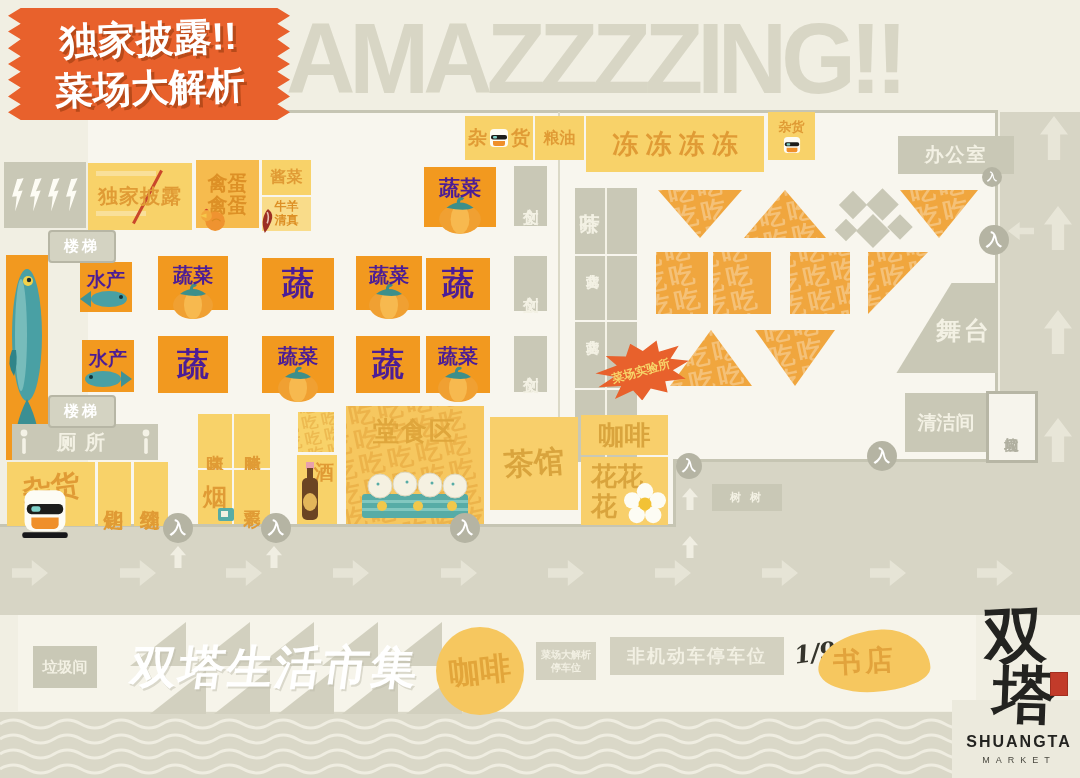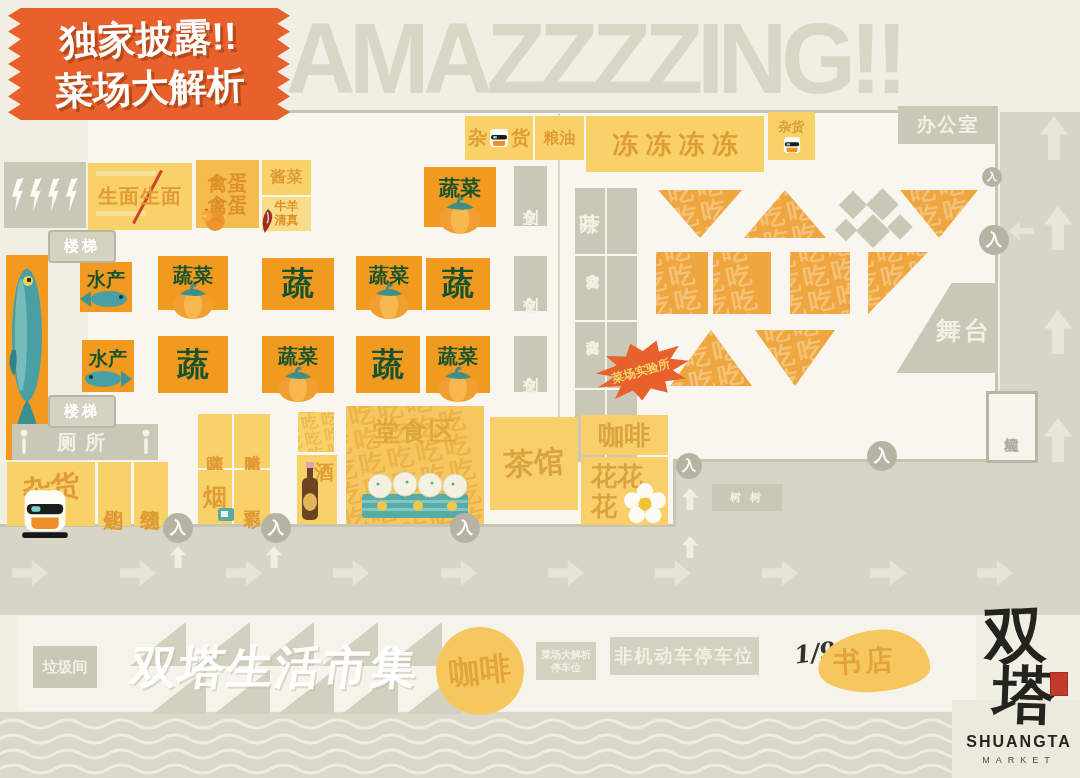--- a/index.html
+++ b/index.html
@@ -9,21 +9,21 @@
   .fl{display:flex;align-items:center;justify-content:center}
   .col{display:flex;flex-direction:column;align-items:center;justify-content:center}
   .b{font-weight:bold}
   .v{writing-mode:vertical-rl;text-orientation:upright}
   .road{background:#d7d5c5}
   .bld{background:#f8f6ee}
   .wall{background:#c6c5b3}
   .gray{background:#c9c8b6;color:#f3f1e4}
   .y1{background:#f8d269;color:#e09b35}
   .y2{background:#f6bb4e;color:#dd9026}
-  .or{background:#f2991f;color:#14532d}
+  .or{background:#f2991f;color:#4c1d95}
   .fc{background:#f0a63e;overflow:hidden}
   .dy{background:#f6c75f;color:#dfa63c;overflow:hidden}
   .th{background:#f8cf6b;color:#d9a43d}
   .chi{position:absolute;inset:-14px;font-weight:bold;font-size:25px;line-height:25px;
        letter-spacing:4px;word-break:break-all;transform:rotate(-12deg);
        color:rgba(255,255,255,.30);pointer-events:none}
   .chid{color:rgba(216,140,34,.34)}
   .entr{background:#b5b4a3;border-radius:50%;color:#fff;font-weight:bold;z-index:6}
   .aru{background:#e8e6d8;clip-path:polygon(50% 0,100% 42%,72% 42%,72% 100%,28% 100%,28% 42%,0 42%)}
   .arr{background:#e6e4d6;clip-path:polygon(0 32%,55% 32%,55% 0,100% 50%,55% 100%,55% 68%,0 68%)}
@@ -78,21 +78,21 @@
   </div>
   <div class="abs y1 col b" style="left:768px;top:112px;width:47px;height:48px;font-size:13px">
     <span>杂货</span>
     <svg width="18" height="18" viewBox="0 0 20 20">
         <rect x="1" y="1" width="18" height="18" rx="4" fill="#fdfcf5"></rect>
         <rect x="2" y="7" width="16" height="4.5" rx="2" fill="#1d1d1b"></rect>
         <rect x="4" y="8" width="4" height="2.5" rx="1" fill="#7fd1c8"></rect>
         <path d="M4 13 h12 v3 a2 2 0 0 1 -2 2 h-8 a2 2 0 0 1 -2 -2 z" fill="#ef8f2a"></path>
       </svg>
   </div>
-  <div class="abs gray fl b" style="left:898px;top:106px;width:100px;height:38px;font-size:19px;letter-spacing:2px">
+  <div class="abs gray fl b" style="left:898px;top:136px;width:116px;height:38px;font-size:19px;letter-spacing:2px">
     <span>办公室</span>
   </div>
 
   <div class="abs gray fl" style="left:4px;top:162px;width:82px;height:66px;gap:2px">
     <svg width="16" height="32" viewBox="0 0 17 34" style="transform:rotate(-8deg)">
         <polygon points="10,0 17,0 9,13 14,13 3,34 7,18 2,18" fill="#fdfcf4"></polygon>
       </svg>
     <svg width="16" height="32" viewBox="0 0 17 34" style="transform:rotate(-8deg)">
         <polygon points="10,0 17,0 9,13 14,13 3,34 7,18 2,18" fill="#fdfcf4"></polygon>
       </svg>
@@ -100,21 +100,21 @@
         <polygon points="10,0 17,0 9,13 14,13 3,34 7,18 2,18" fill="#fdfcf4"></polygon>
       </svg>
     <svg width="16" height="32" viewBox="0 0 17 34" style="transform:rotate(-8deg)">
         <polygon points="10,0 17,0 9,13 14,13 3,34 7,18 2,18" fill="#fdfcf4"></polygon>
       </svg>
   </div>
   <div class="abs y1 fl b" style="left:88px;top:163px;width:104px;height:67px;font-size:20px;letter-spacing:1px">
     <div class="abs" style="left:8px;top:8px;width:60px;height:5px;background:#f9e09a"></div>
     <div class="abs" style="left:8px;top:48px;width:50px;height:5px;background:#f9e09a"></div>
     <div class="abs" style="left:58px;top:4px;width:3px;height:60px;background:#c9472b;transform:rotate(28deg)"></div>
-    <span style="position:relative">生面生面</span>
+    <span style="position:relative">独家披露</span>
   </div>
   <div class="abs y2 col b" style="left:196px;top:160px;width:63px;height:68px;font-size:20px;line-height:1.1">
     <span>禽蛋</span>
     <span>禽蛋</span>
     <svg width="30" height="26" viewBox="0 0 26 24" style="position:absolute;left:2px;bottom:-4px">
         <circle cx="15" cy="14" r="9" fill="#ef9330"></circle>
         <circle cx="7" cy="9" r="5" fill="#f2a93c"></circle>
         <polygon points="1,9 7,7 7,11" fill="#f6c84b"></polygon>
         <path d="M5 4 q2 -3 4 0 z" fill="#d2452b"></path>
         <path d="M12 14 q4 -4 8 0" stroke="#d98a20" fill="none"></path>
@@ -384,20 +384,23 @@
           <circle cx="23" cy="9" r="9"></circle>
           <circle cx="37" cy="19" r="9"></circle>
           <circle cx="32" cy="35" r="9"></circle>
           <circle cx="14" cy="35" r="9"></circle>
           <circle cx="9" cy="19" r="9"></circle>
         </g>
         <circle cx="23" cy="23" r="7" fill="#f2c235"></circle>
       </svg>
   </div>
 
+  <div class="abs gray fl b" style="left:905px;top:393px;width:82px;height:59px;font-size:19px">
+    <span>清洁间</span>
+  </div>
   <div class="abs fl" style="left:986px;top:391px;width:46px;height:66px;background:#f6f4ec;border:3px solid #b7b6a5;z-index:5">
     <span class="v b" style="color:#b0afa0;font-size:14px">垃圾间</span>
   </div>
   <div class="abs gray fl b" style="left:712px;top:484px;width:70px;height:27px;font-size:11px;letter-spacing:3px">
     <span>树 树</span>
   </div>
 
   <div class="abs entr fl" style="left:163px;top:513px;width:30px;height:30px;font-size:16px">
       <span>入</span>
     </div>
@@ -469,21 +472,21 @@
     <div class="fl b" style="position:absolute;inset:0;font-size:46px;font-weight:900;color:#fff;letter-spacing:2px;transform:skewX(-8deg);text-shadow:2px 2px 0 rgba(190,188,172,.5)">双塔生活市集</div>
   </div>
 
   <div class="abs fl" style="left:436px;top:627px;width:88px;height:88px;background:#f6c75f;border-radius:50%">
     <span class="b" style="color:#e2a53a;font-size:31px;transform:rotate(-6deg)">咖啡</span>
   </div>
   <div class="abs col b" style="left:536px;top:642px;width:60px;height:38px;background:#d3d1c0;color:#f2f0e3;font-size:10px;line-height:1.3">
     <span>菜场大解析</span>
     <span>停车位</span>
   </div>
-  <div class="abs fl b" style="left:610px;top:637px;width:149px;height:38px;background:#d3d1c0;color:#f2f0e3;font-size:18px;letter-spacing:2px">
+  <div class="abs fl b" style="left:610px;top:637px;width:174px;height:38px;background:#d3d1c0;color:#f2f0e3;font-size:18px;letter-spacing:2px">
     <span>非机动车停车位</span>
   </div>
   <div class="abs b" style="left:794px;top:638px;font-size:24px;color:#35342c;font-family:'DejaVu Serif',serif;font-style:italic;transform:rotate(-8deg)">1/9</div>
   <div class="abs fl" style="left:818px;top:630px;width:112px;height:62px;background:#f6c75f;border-radius:58% 42% 52% 48% / 60% 65% 35% 40%;transform:rotate(-3deg)">
     <span class="b" style="color:#e2a33c;font-size:28px;letter-spacing:4px;margin-right:18px">书店</span>
   </div>
 
   <div class="abs col" style="left:958px;top:596px;width:122px;height:180px;z-index:6">
     <div class="b" style="font-family:'DejaVu Serif',serif;font-weight:900;font-size:62px;line-height:.95;color:#232320;transform:rotate(-3deg);margin-left:-8px">双</div>
     <div class="b" style="font-family:'DejaVu Serif',serif;font-weight:900;font-size:62px;line-height:.95;color:#232320;transform:rotate(2deg);margin-left:10px">塔</div>

